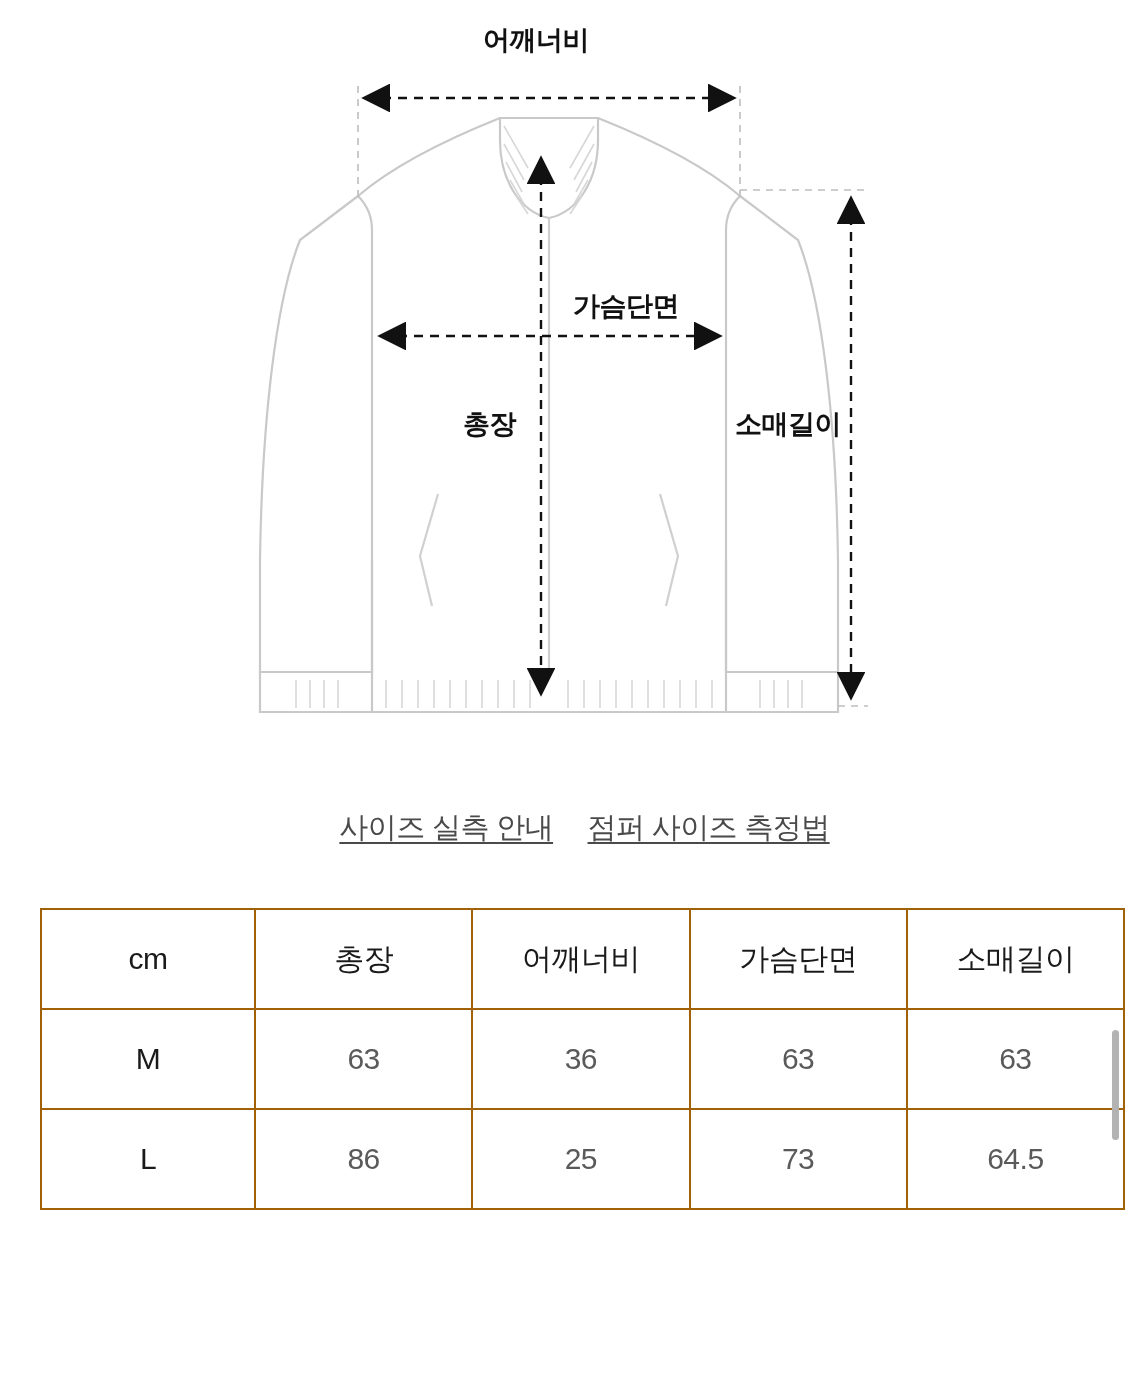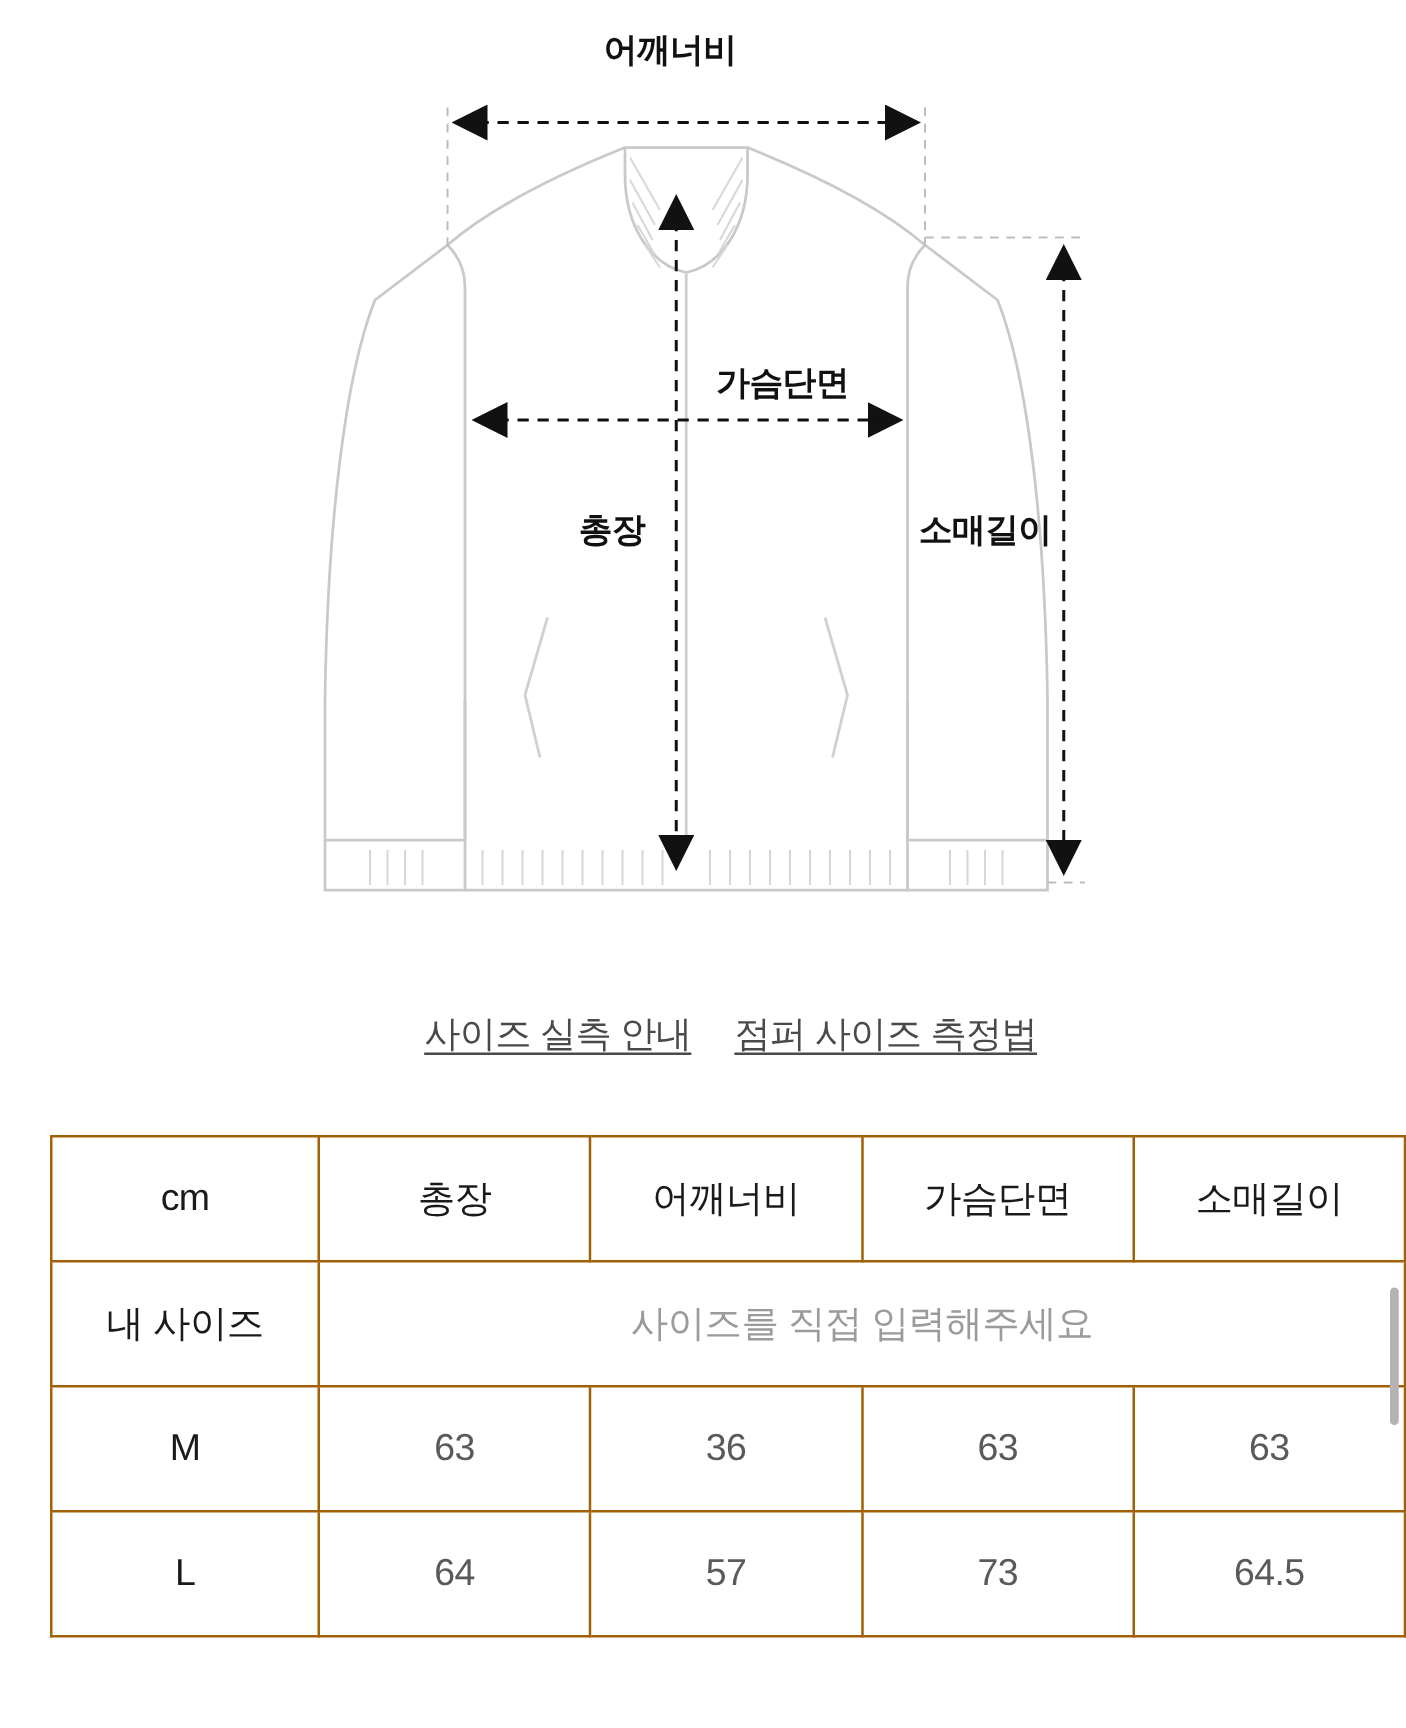--- a/index.html
+++ b/index.html
@@ -216,33 +216,29 @@
     <tr>
       <th class="col-unit">cm</th>
       <th>총장</th>
       <th>어깨너비</th>
       <th>가슴단면</th>
       <th>소매길이</th>
     </tr>
   </thead>
   <tbody>
     <tr>
-      <td class="row-head mysize">내 사이즈</td>
-      <td class="placeholder-cell" colspan="4">사이즈를 직접 입력해주세요</td>
-    </tr>
-    <tr>
       <td class="row-head">M</td>
       <td>63</td>
       <td>36</td>
       <td>63</td>
       <td>63</td>
     </tr>
     <tr>
       <td class="row-head">L</td>
-      <td>64</td>
-      <td>57</td>
+      <td>86</td>
+      <td>25</td>
       <td>73</td>
       <td>64.5</td>
     </tr>
   </tbody>
 </table>
 
 <div class="scrollbar"></div>
 
 </body></html>

